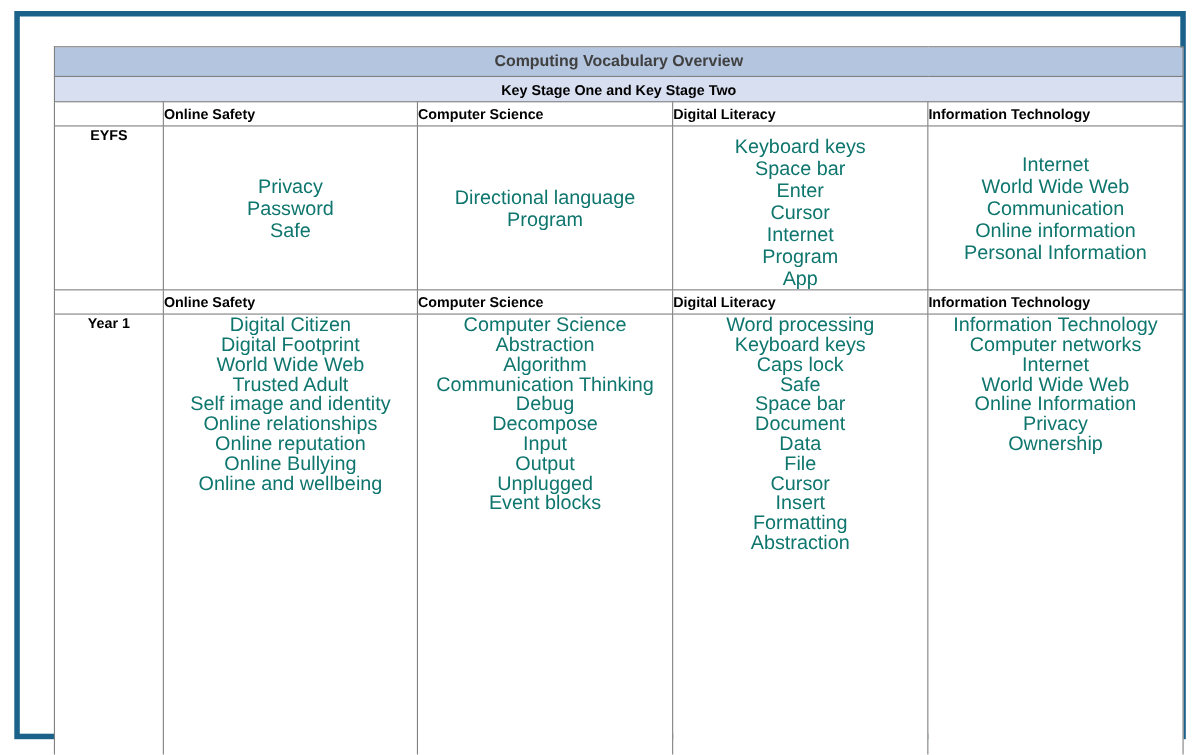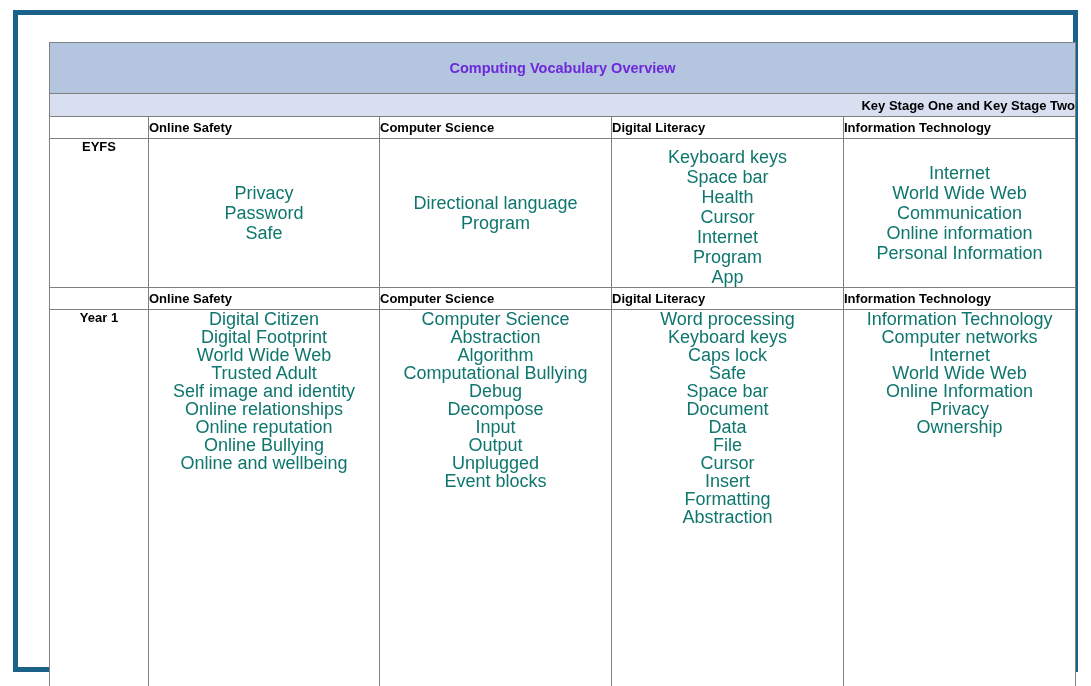--- a/index.html
+++ b/index.html
@@ -59,28 +59,28 @@
   col.c-col2  { width: 232px; }
   col.c-col3  { width: 232px; }
   col.c-col4  { width: 232px; }
 
   
   tr.title-row td {
     background: #b4c5e0;
     text-align: center;
     font-weight: bold;
     font-size: 14.5px;
-    color: #6d28d9;
+    color: #404040;
     height: 22px;
     vertical-align: middle;
-    padding: 14px 0;
+    padding: 2px 0;
   }
   tr.subtitle-row td {
     background: #d8dff1;
-    text-align: right;
+    text-align: center;
     font-weight: bold;
     font-size: 13px;
     color: #000000;
     height: 20px;
     vertical-align: middle;
     padding: 1px 0;
   }
 
   
   tr.strand-row td {
@@ -179,21 +179,21 @@
             <td class="terms vcenter">
               <ul class="term-list spaced">
                   <li>Directional language</li>
                   <li>Program</li>
                 </ul>
             </td>
             <td class="terms roomy">
               <ul class="term-list spaced">
                   <li>Keyboard keys</li>
                   <li>Space bar</li>
-                  <li>Health</li>
+                  <li>Enter</li>
                   <li>Cursor</li>
                   <li>Internet</li>
                   <li>Program</li>
                   <li>App</li>
                 </ul>
             </td>
             <td class="terms vcenter">
               <ul class="term-list spaced">
                   <li>Internet</li>
                   <li>World Wide Web</li>
@@ -225,21 +225,21 @@
                   <li>Online reputation</li>
                   <li>Online Bullying</li>
                   <li>Online and wellbeing</li>
                 </ul>
             </td>
             <td class="terms">
               <ul class="term-list">
                   <li>Computer Science</li>
                   <li>Abstraction</li>
                   <li>Algorithm</li>
-                  <li>Computational Bullying</li>
+                  <li>Communication Thinking</li>
                   <li>Debug</li>
                   <li>Decompose</li>
                   <li>Input</li>
                   <li>Output</li>
                   <li>Unplugged</li>
                   <li>Event blocks</li>
                 </ul>
             </td>
             <td class="terms">
               <ul class="term-list">

